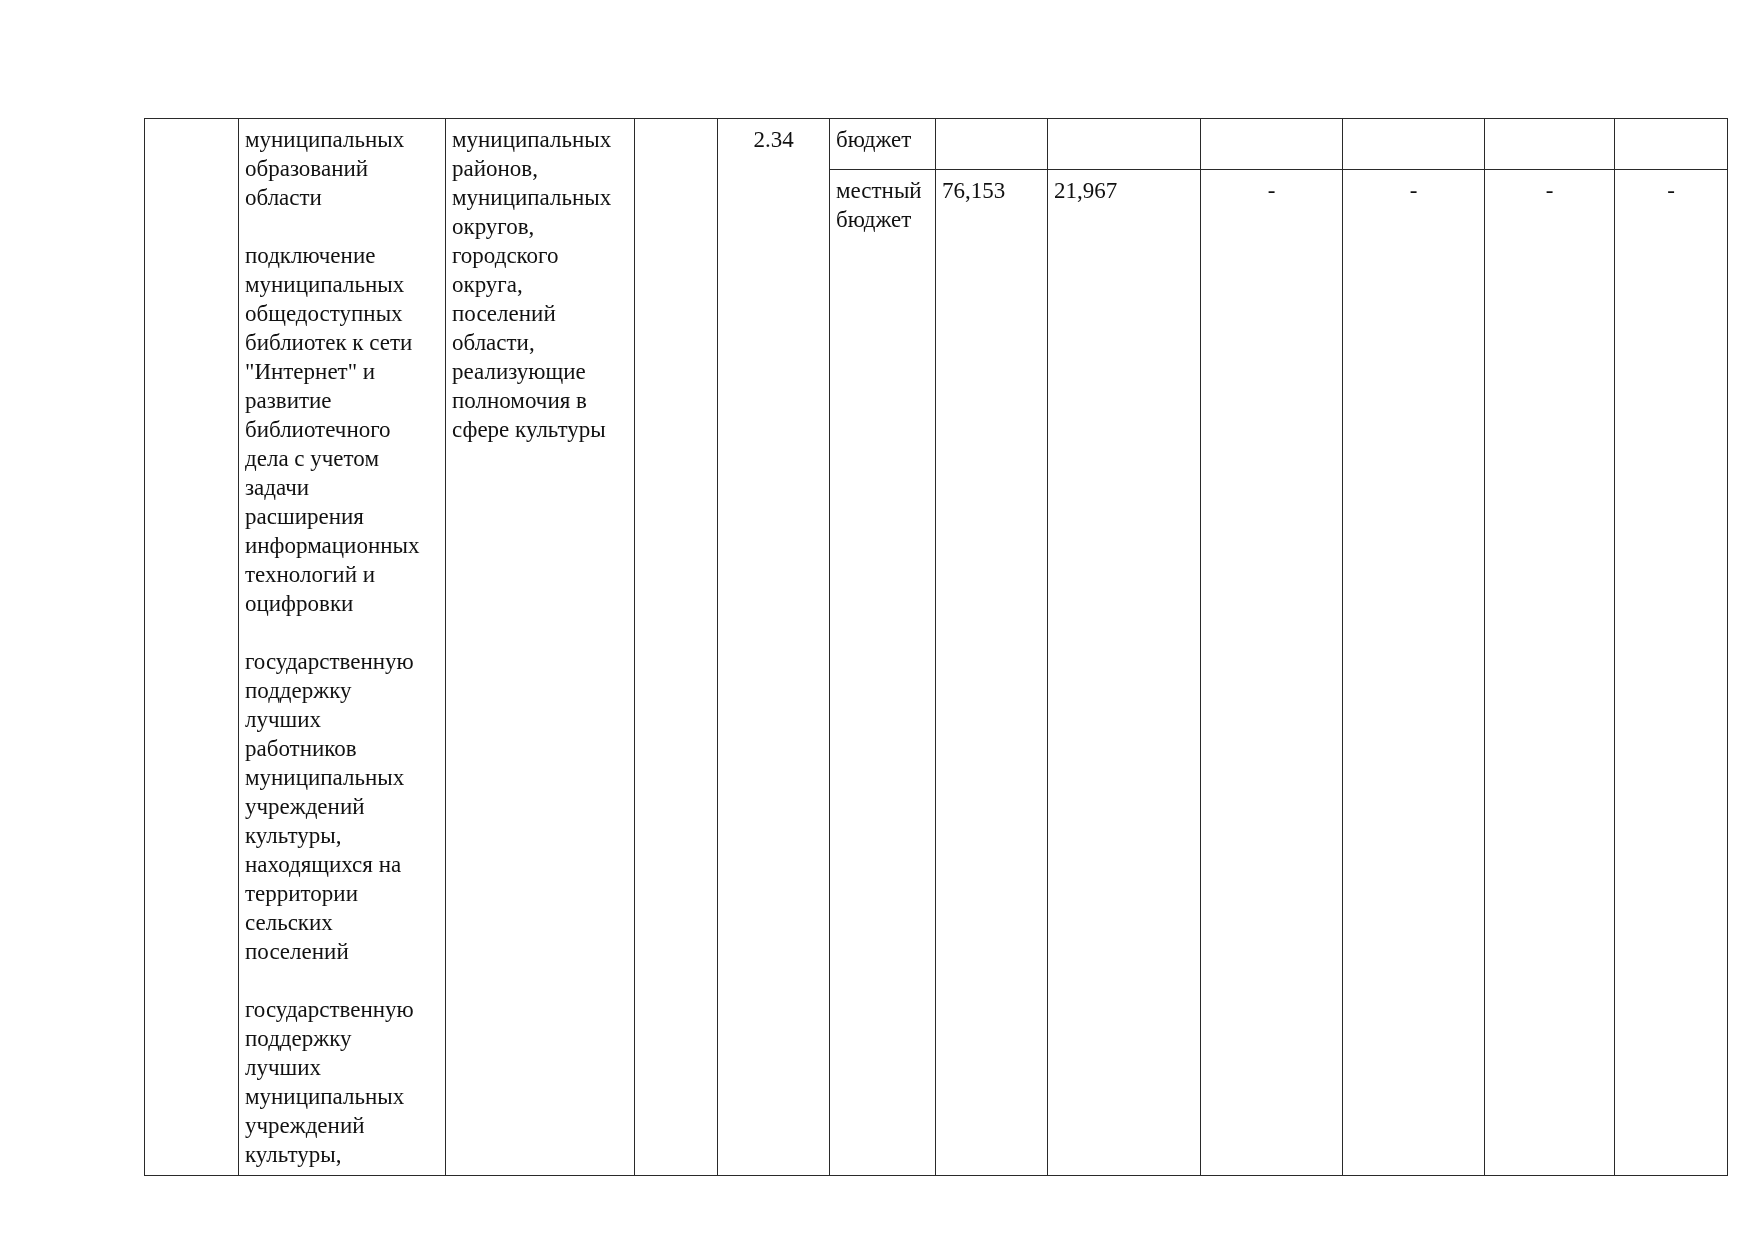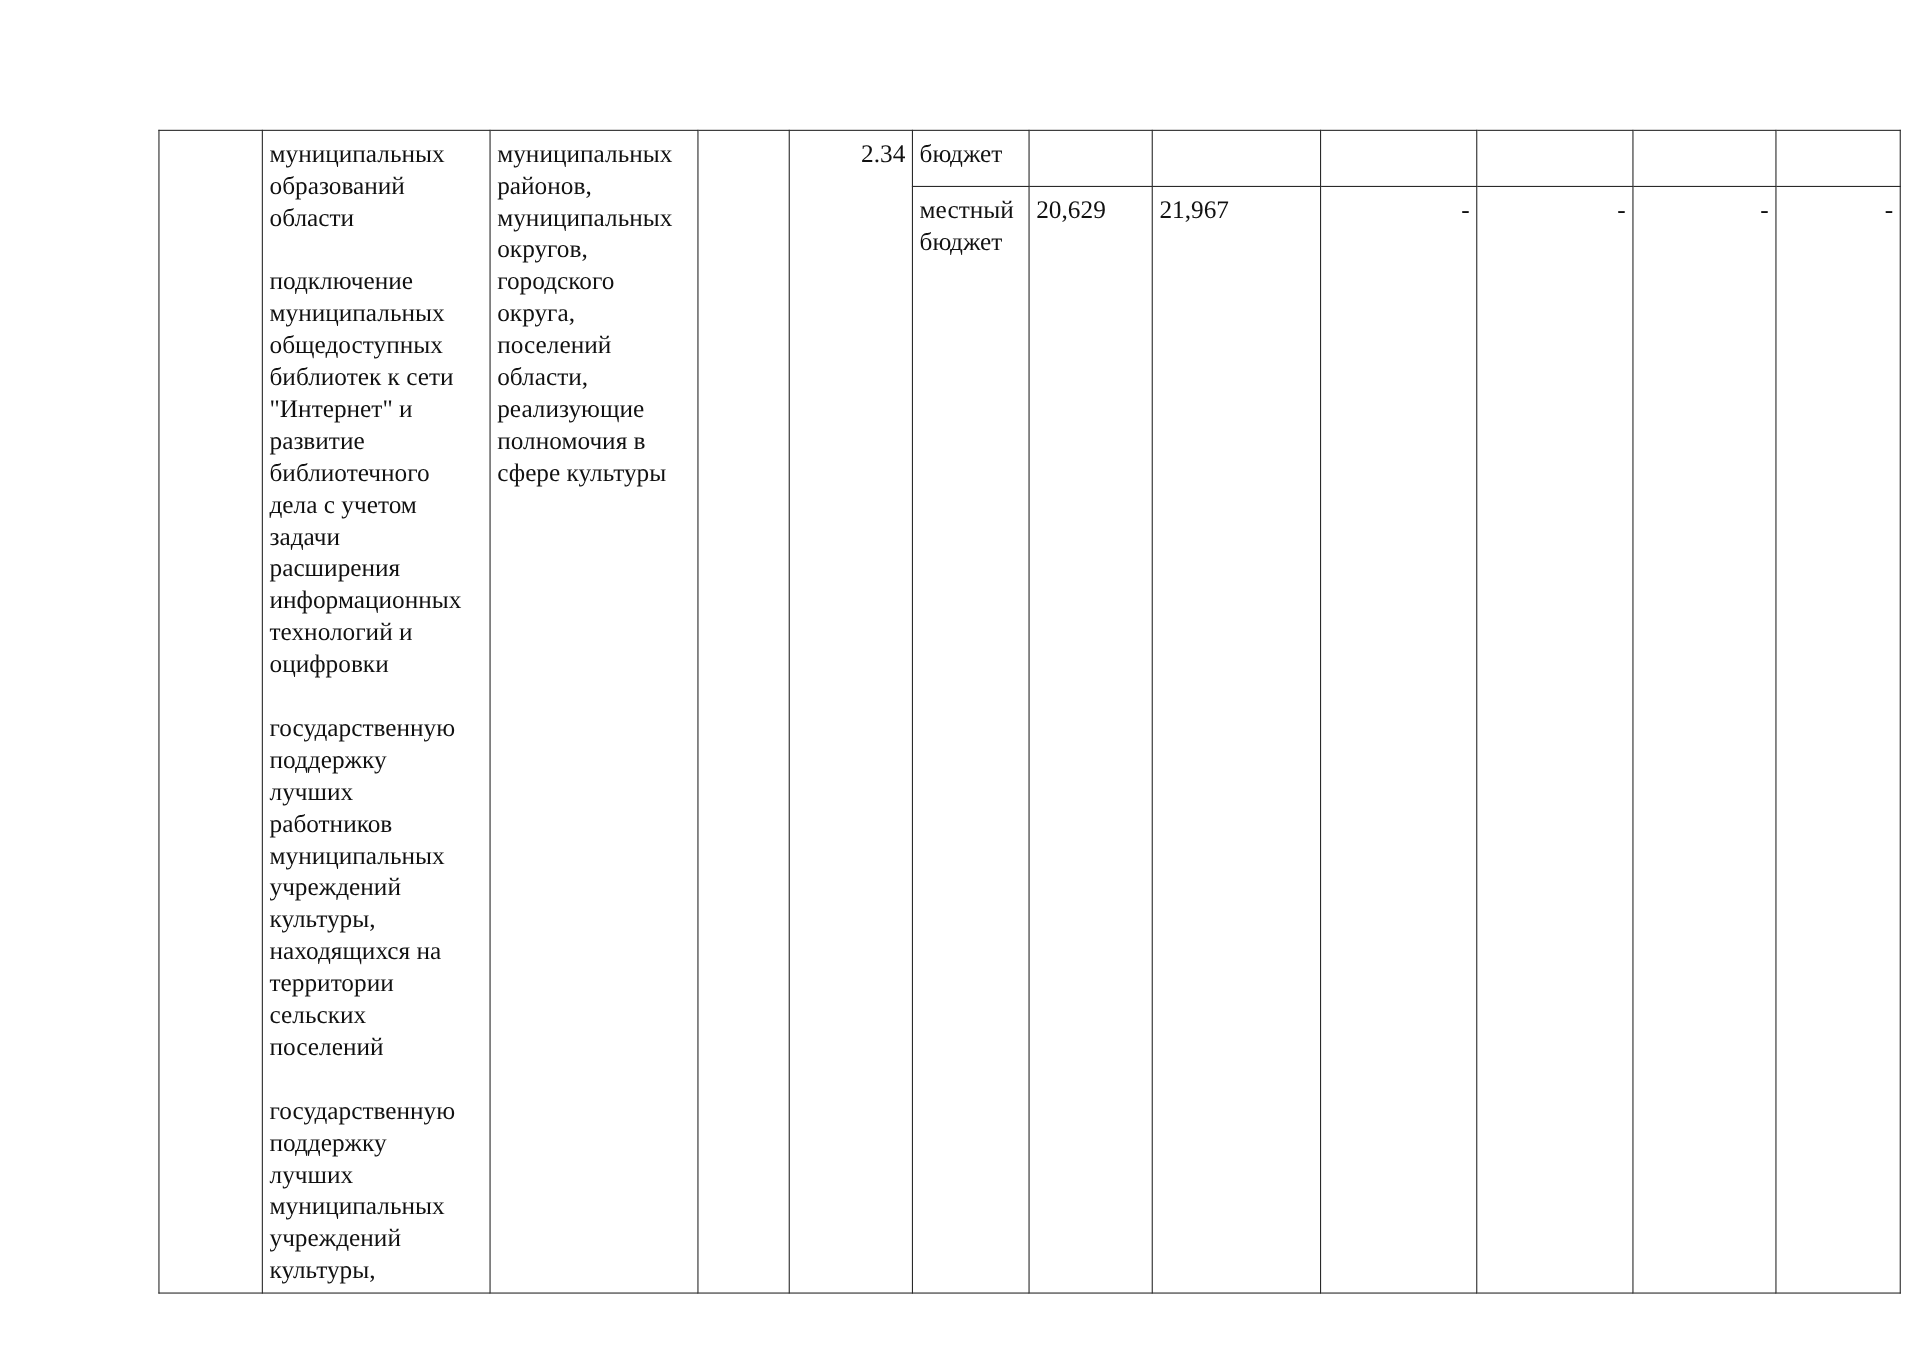--- a/index.html
+++ b/index.html
@@ -32,21 +32,21 @@
       line-height: 29px;
     }
     table.doc-table td {
       border: 1.5px solid #2a2a2a;
       vertical-align: top;
       padding: 6px 6px 0 6px;
       overflow: hidden;
       word-wrap: break-word;
     }
     .row-top td { height: 44px; }
-    .c-center { text-align: right; }
+    .c-center { text-align: center; }
     .c-left { text-align: left; }
     .multiline { white-space: pre-line; }
     .num { padding-left: 6px; }
   </style>
 </head>
 <body>
 
 <div class="page">
   <table class="doc-table">
     <colgroup>
@@ -119,21 +119,21 @@
       <td class="num"></td>
       <td class="num"></td>
       <td class="c-center"></td>
       <td class="c-center"></td>
       <td class="c-center"></td>
       <td class="c-center"></td>
     </tr>
     <tr>
       <td class="c-left multiline">местный
 бюджет</td>
-      <td class="num">20,629</td>
+      <td class="num">76,153</td>
       <td class="num">21,967</td>
       <td class="c-center">-</td>
       <td class="c-center">-</td>
       <td class="c-center">-</td>
       <td class="c-center">-</td>
     </tr>
   </tbody>
     </table>
 </div>
 

